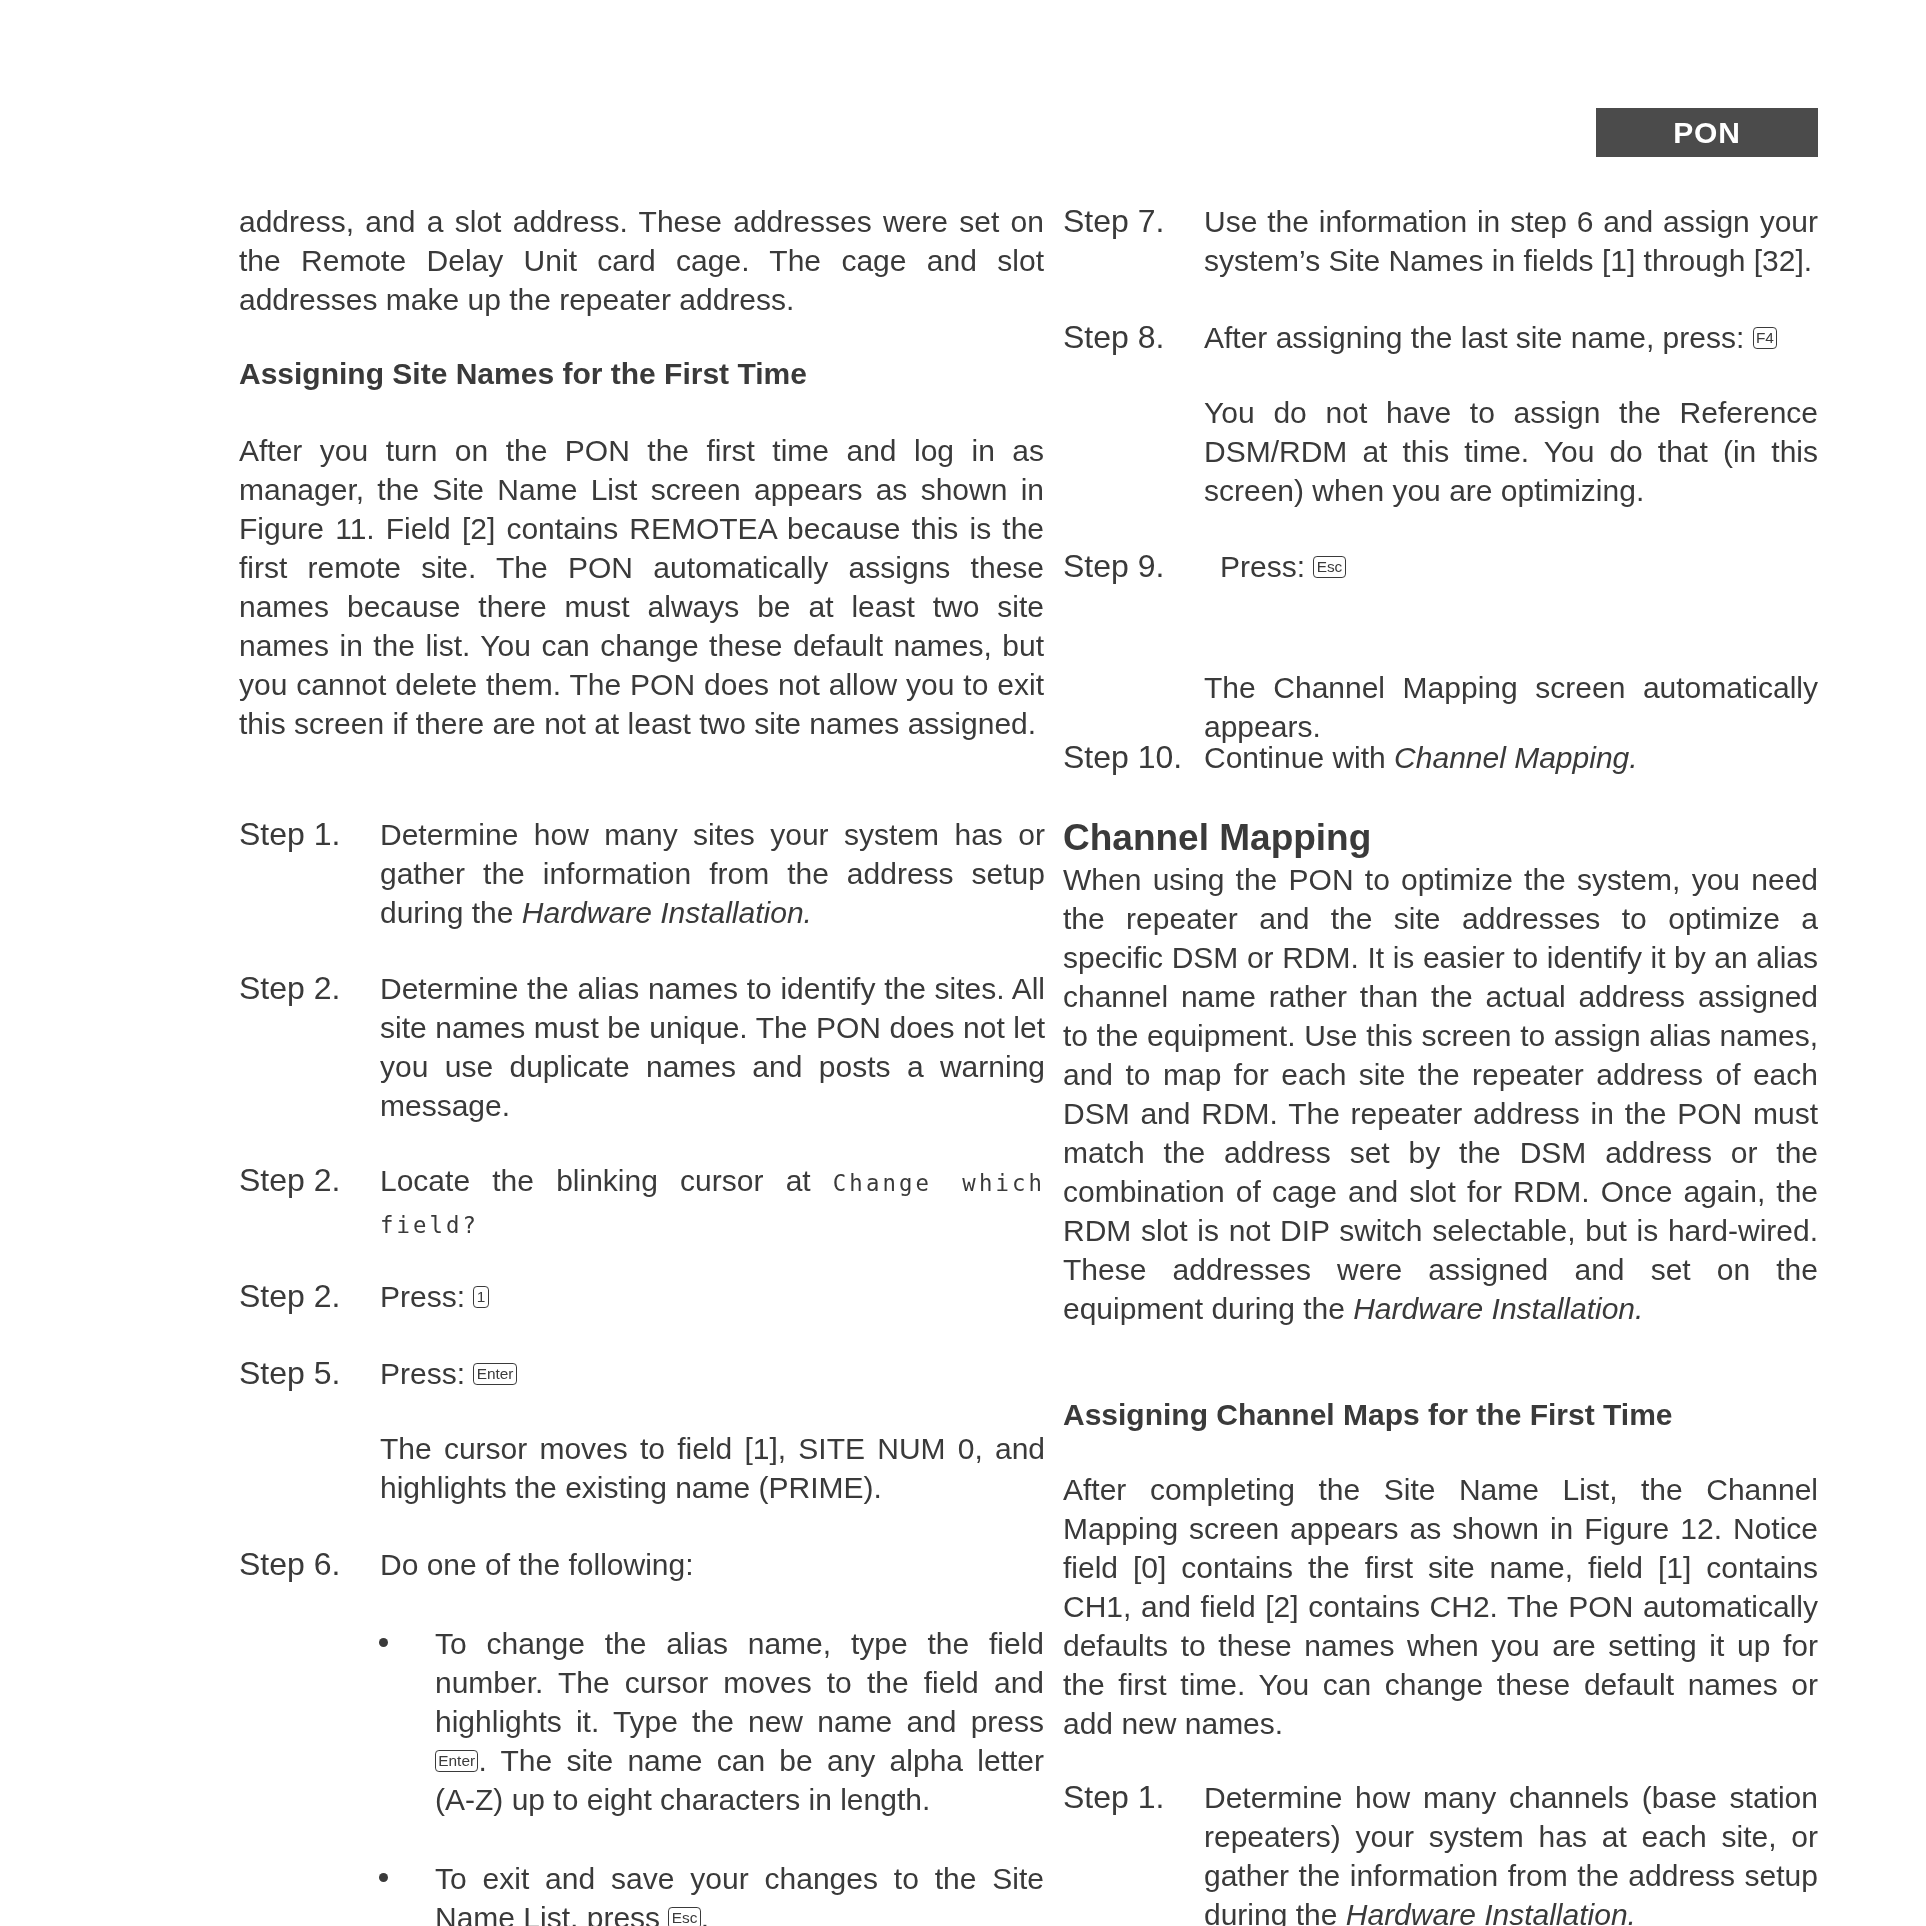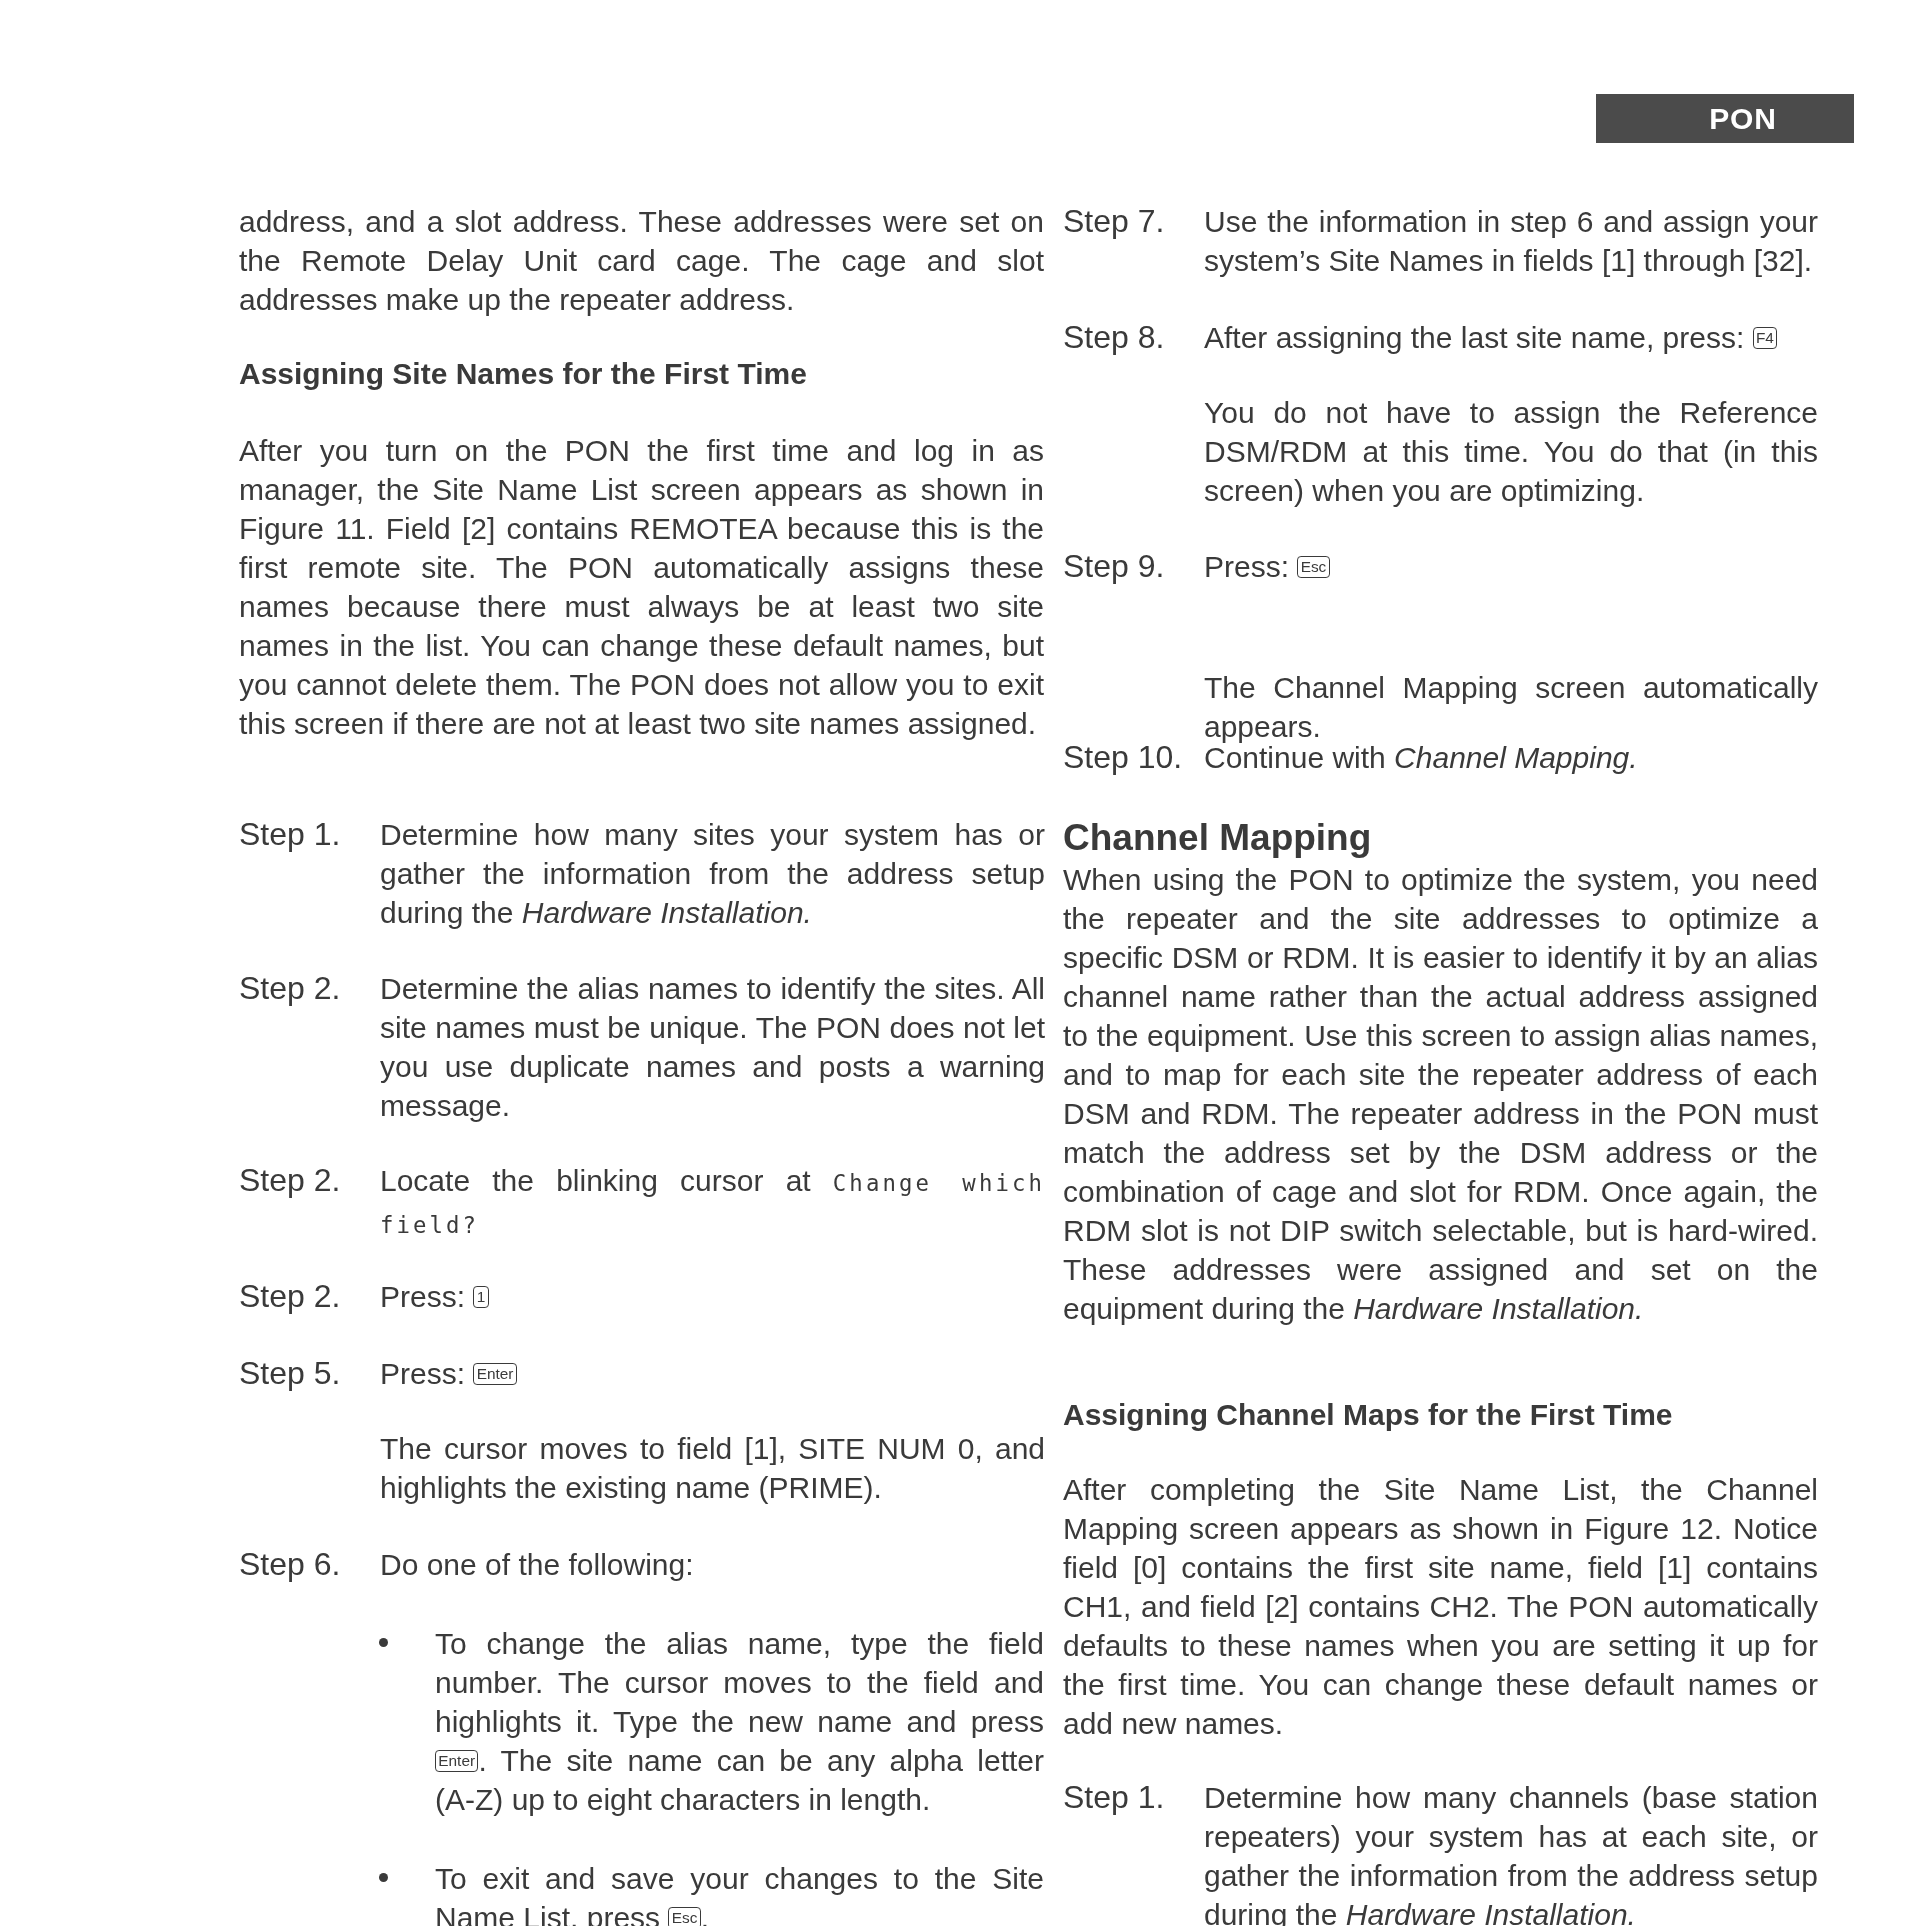--- a/index.html
+++ b/index.html
@@ -1,20 +1,20 @@
 <!DOCTYPE html>
 <html style="font-size:6.2px"><head>
 <meta charset="utf-8">
 <style>
   html, body { margin:0; padding:0; background:#ffffff; }
   body { width:1940px; height:2553px; position:relative; overflow:hidden;
          font-family:"Liberation Sans", sans-serif; color:#3a3a3a; }
   .abs { position:absolute; }
-  .tab { left:1596px; top:94px; width:222px; height:49px; background:#4b4b4b;
-         color:#ffffff; font-weight:bold; font-size:30px; text-align:center; line-height:49px; letter-spacing:0.8px;padding-left:36px; }
+  .tab { left:1596px; top:108px; width:222px; height:49px; background:#4b4b4b;
+         color:#ffffff; font-weight:bold; font-size:30px; text-align:center; line-height:49px; letter-spacing:0.8px; }
   .col { position:absolute; width:805px; }
   .p { font-size:30px; line-height:39px; text-align:justify; margin:0; }
   .h3 { font-size:30px; line-height:39px; font-weight:bold; margin:0; }
   .h2 { font-size:37px; line-height:42px; font-weight:bold; margin:0; }
   .step { position:absolute; width:805px; }
   .step .num { position:absolute; left:0; top:0; font-size:32px; line-height:39px; }
   .step .body { position:absolute; left:141px; top:0; width:665px; font-size:30px; line-height:39px; text-align:justify; }
   .mono { font-family:"DejaVu Sans Mono", monospace; font-size:22.3px; letter-spacing:3.1px; }
   .key { display:inline-block; border:1.9px solid #3a3a3a; border-radius:3.9px; font-size:15.4px; line-height:20px;
          padding:0 2.3px; vertical-align:middle; position:relative; top:-2.3px; }
@@ -89,21 +89,21 @@
 </div>
 <div class="step" style="left:1063px; top:318px; width:755px;">
   <span class="num">Step 8.</span>
   <div class="body" style="width:614px;"><span>After assigning the last site name, press: </span><span class="key">F4</span></div>
 </div>
 <div class="step" style="left:1063px; top:393px; width:755px;">
   <div class="body" style="width:614px;">You do not have to assign the Reference DSM/RDM at this time. You do that (in this screen) when you are optimizing.</div>
 </div>
 <div class="step" style="left:1063px; top:547px; width:755px;">
   <span class="num">Step 9.</span>
-  <div class="body" style="width:614px;"><span>Press: </span><span class="key">Esc</span></div>
+  <div class="body" style="width:614px;margin-left:16px;"><span>Press: </span><span class="key">Esc</span></div>
 </div>
 <div class="step" style="left:1063px; top:624px; width:755px;">
   <div class="body" style="width:614px;margin-top:44px;">The Channel Mapping screen automatically appears.</div>
 </div>
 <div class="step" style="left:1063px; top:738px; width:755px;">
   <span class="num">Step 10.</span>
   <div class="body" style="width:614px;"><span>Continue with </span><em>Channel Mapping.</em></div>
 </div>
 
 <div class="col" style="left:1063px; top:817px; width:755px;">

